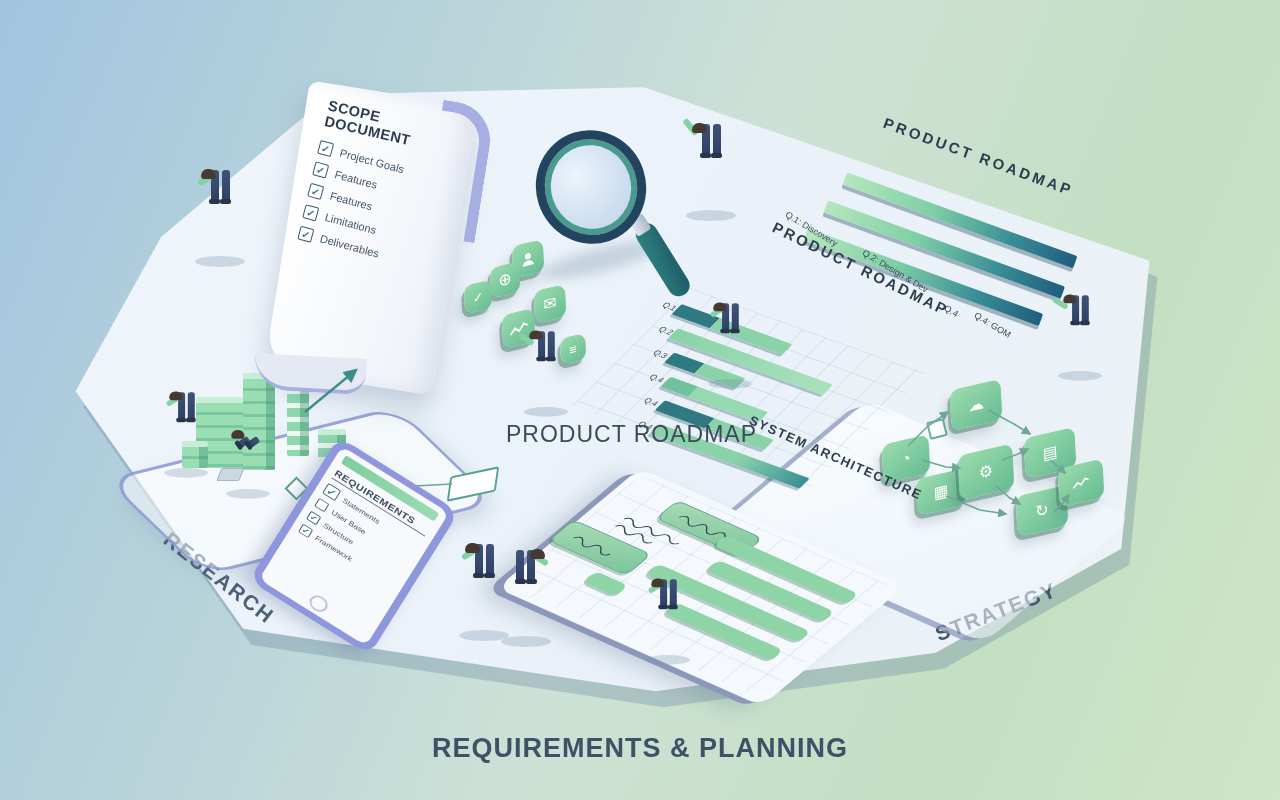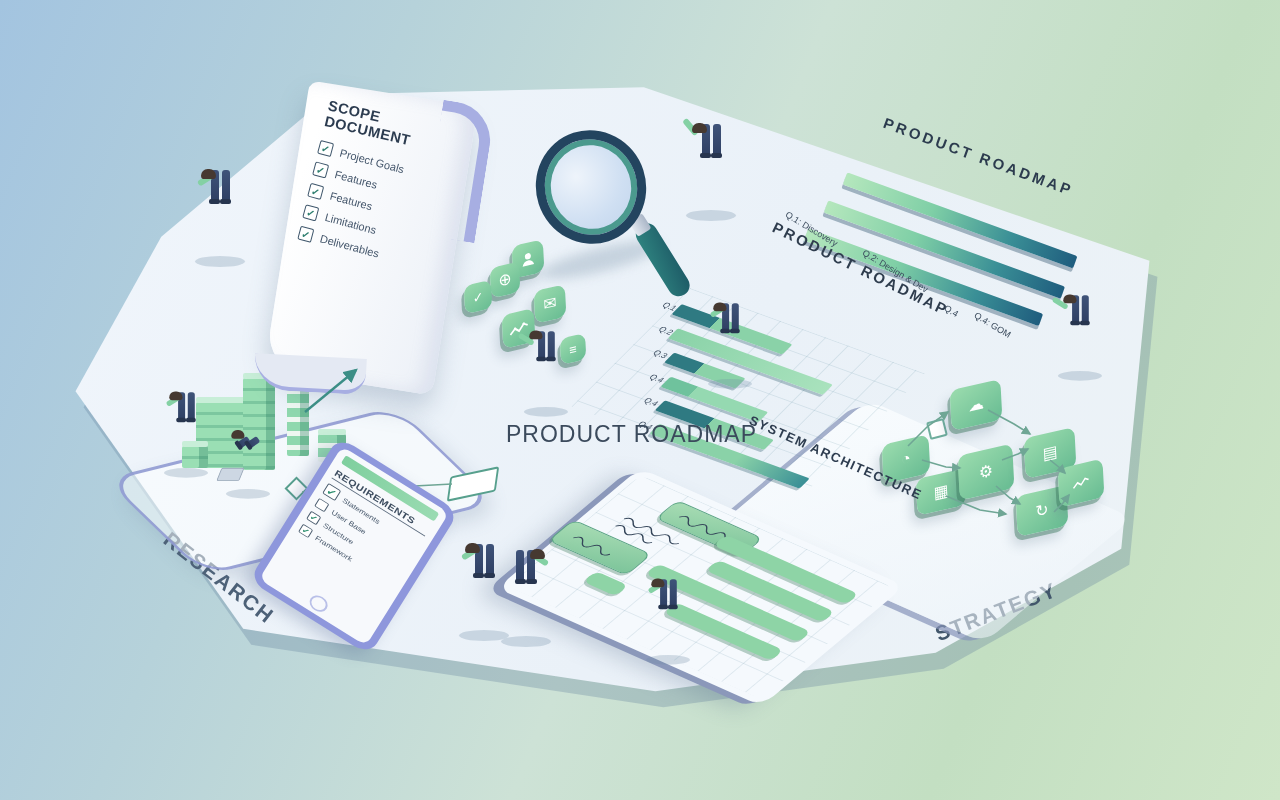--- a/index.html
+++ b/index.html
@@ -417,13 +417,14 @@
     <span class="shadow"></span><span class="head"></span>
     <span class="torso"><i class="arm right-point"></i></span>
     <span class="legs">
         <i></i>
         <i></i>
       </span></div>
 
   <div class="center-label">PRODUCT ROADMAP</div>
   <div class="zone-label label-research">RESEARCH</div>
   <div class="zone-label label-strategy">STRATEGY</div>
+  <div class="bottom-title">REQUIREMENTS &amp; PLANNING</div>
 </div>
 
 </body></html>

